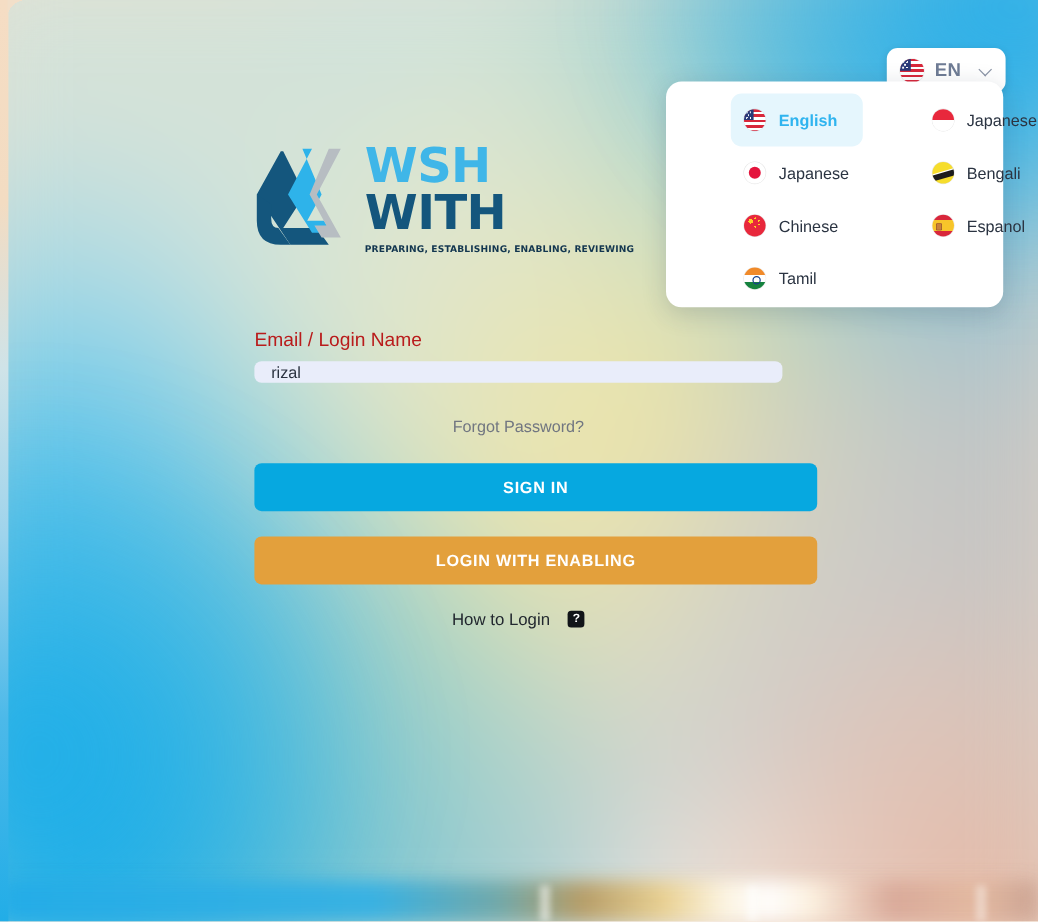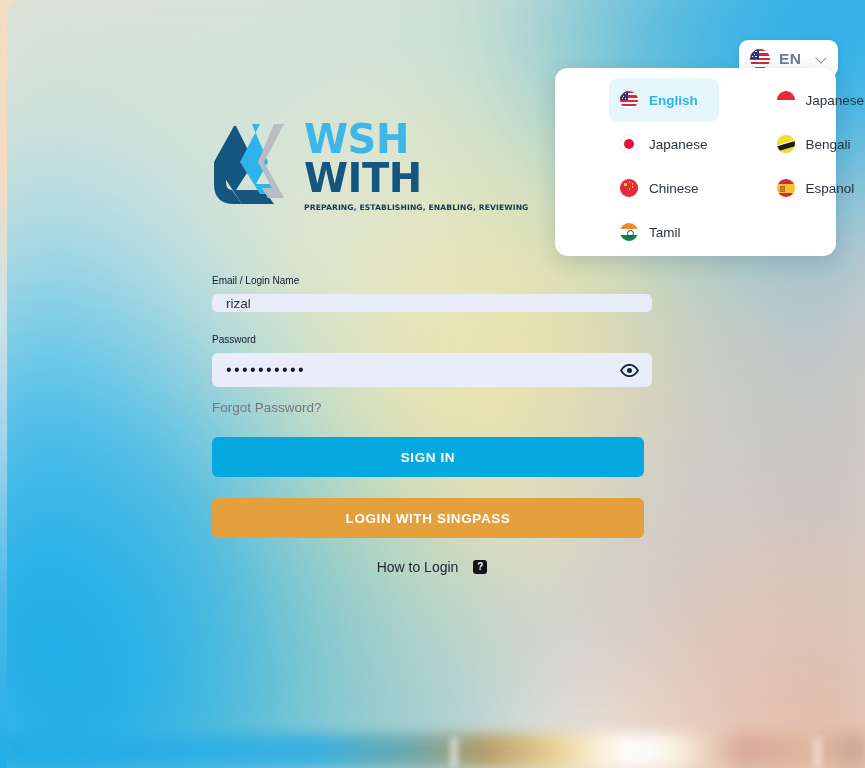--- a/index.html
+++ b/index.html
@@ -300,22 +300,22 @@
     font-family: "DejaVu Sans", sans-serif;
     font-size: 7.6px;
     font-weight: 700;
     color: #12364f;
     letter-spacing: 0.12px;
     margin-top: 5px;
     white-space: nowrap;
   }
 
   .field-label {
-    font-size: 10px;
-    color: #0f172a;
+    font-size: 16px;
+    color: #b91c1c;
     margin-bottom: 8px;
     display: block;
   }
   .field-input {
     width: 440px;
     height: 18px;
     background: #e9edfa;
     border: none;
     border-radius: 6px;
     padding: 0 14px;
@@ -347,32 +347,32 @@
     right: 13px; top: 50%;
     transform: translateY(-50%);
     width: 20px; height: 20px;
     display: flex;
     align-items: center;
     justify-content: center;
     cursor: pointer;
   }
 
   .forgot-row {
-    margin-top: 11px;
-    text-align: left;
+    margin-top: 28px;
+    text-align: center;
   }
   .forgot-link {
     font-size: 13.5px;
     color: #717681;
     text-decoration: none;
     cursor: pointer;
   }
 
   .btn {
-    width: 432px;
+    width: 469px;
     height: 40px;
     border: none;
     border-radius: 6px;
     color: #ffffff;
     font-family: "Liberation Sans", sans-serif;
     font-size: 13.5px;
     font-weight: 700;
     letter-spacing: 0.6px;
     cursor: pointer;
     display: block;
@@ -472,40 +472,28 @@
         <div class="logo-peer" style="color:#14567d">WITH</div>
         <div class="logo-tagline">PREPARING, ESTABLISHING, ENABLING, REVIEWING</div>
       </div>
     </div>
 
     <div class="field-group" style="margin-top:57px;">
       <label class="field-label">Email / Login Name</label>
       <input class="field-input" type="text" value="rizal" style="">
     </div>
 
-    <div class="field-group">
-      <label class="field-label">Password</label>
-      <div class="pw-wrap">
-        <div class="pw-dots">••••••••••</div>
-        <span class="eye-btn">
-          <svg width="19" height="13" viewBox="0 0 19 13">
-            <path d="M1 6.5 C4 1.6 7 0.8 9.5 0.8 C12 0.8 15 1.6 18 6.5 C15 11.4 12 12.2 9.5 12.2 C7 12.2 4 11.4 1 6.5 Z" fill="none" stroke="#10203a" stroke-width="1.7"></path>
-            <circle cx="9.5" cy="6.5" r="2.5" fill="#10203a"></circle>
-          </svg>
-        </span>
-      </div>
-    </div>
 
     <div class="forgot-row">
       <a class="forgot-link">Forgot Password?</a>
     </div>
 
     <button class="btn btn-signin">SIGN IN</button>
 
-    <button class="btn btn-singpass">LOGIN WITH SINGPASS</button>
+    <button class="btn btn-singpass">LOGIN WITH ENABLING</button>
 
     <div class="how-row">
       <span class="how-text">How to Login</span>
       <span class="help-badge">?</span>
     </div>
 
   </div>
 </div>
 
 </body></html>

